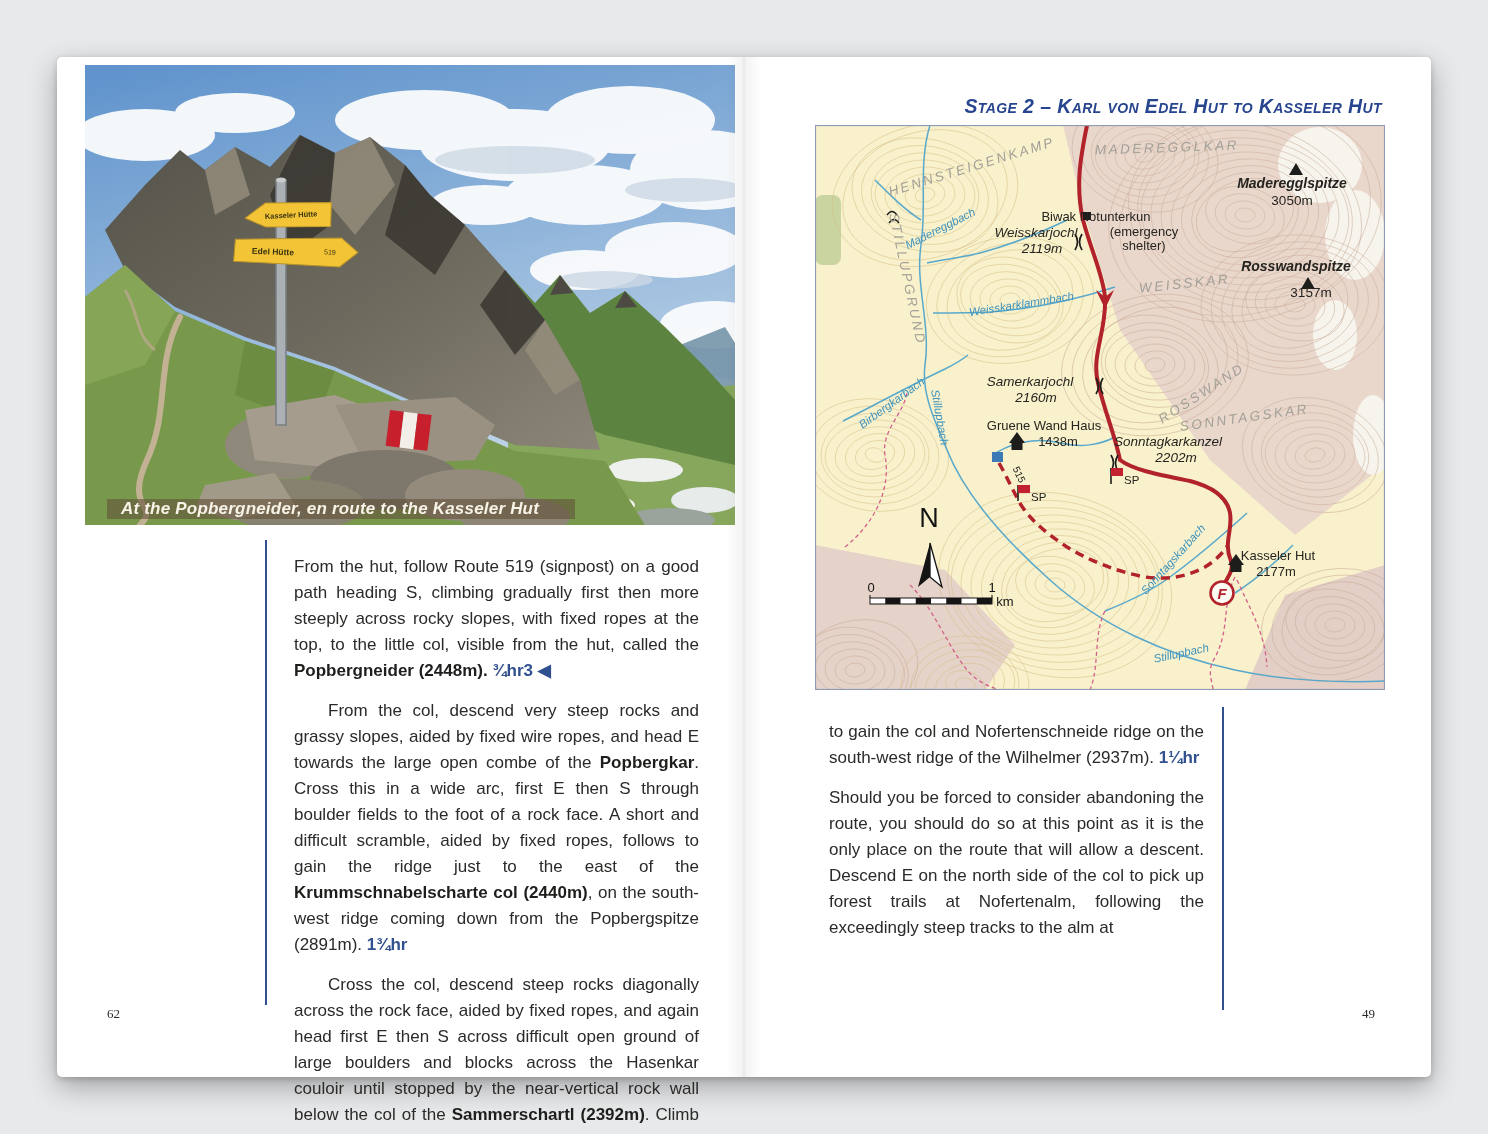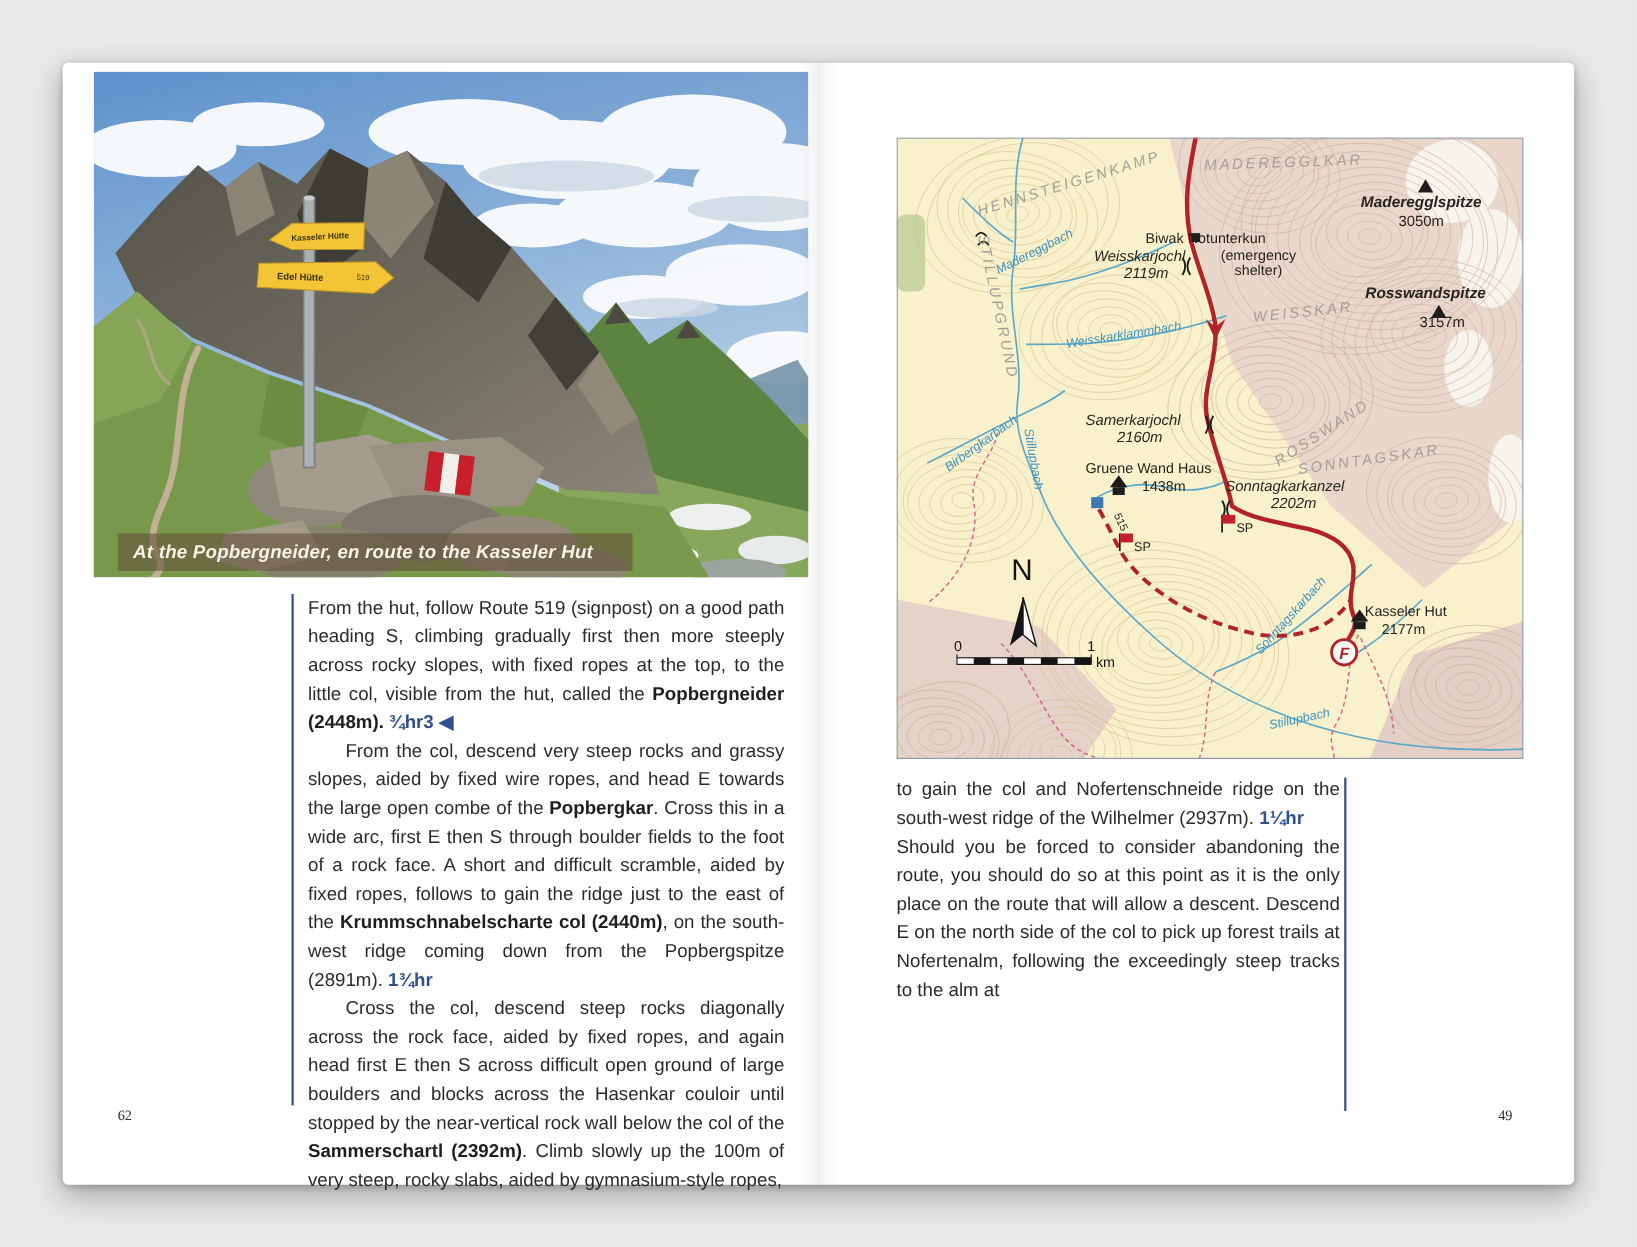--- a/index.html
+++ b/index.html
@@ -20,42 +20,42 @@
     background:linear-gradient(90deg,transparent,rgba(0,0,0,.045) 45%,rgba(0,0,0,.09) 50%,rgba(0,0,0,.045) 55%,transparent);
   }
   .page{position:absolute;top:0;height:1020px;width:687px;}
   .page.left{left:0;}
   .page.right{left:687px;}
 
   
   .photo{position:absolute;left:28px;top:8px;width:650px;height:460px;overflow:hidden;}
   .photo svg{display:block;}
   .caption-strip{
-    position:absolute;left:22px;bottom:6px;width:468px;height:34px;
+    position:absolute;left:22px;bottom:6px;width:468px;height:20px;
     background:rgba(96,80,55,.58);
     display:flex;align-items:center;padding-left:14px;box-sizing:border-box;
   }
   .caption-strip span{
     color:#f7f3e7;font-style:italic;font-weight:bold;font-size:17px;letter-spacing:.2px;
   }
 
   
   .margin-note{
     position:absolute;left:28px;top:510px;width:174px;
     color:#31508f;font-size:16.5px;line-height:1.5;text-align:right;
   }
   .vrule{position:absolute;width:2px;background:#31508f;}
   .vrule.left-page{left:208px;top:483px;height:465px;}
   .vrule.right-page{left:478px;top:650px;height:303px;}
 
   .body-col{position:absolute;color:#28
 2826;font-size:17px;line-height:26px;text-align:justify;color:#2a2a28;}
   .body-col.lp{left:223px;top:483px;width:433px;}
   .body-col.rp{left:71px;top:648px;width:403px;}
-  .body-col p{margin:0;}
+  .body-col p{margin:14px;}
   .body-col p.indent{text-indent:34px;}
   .body-col b{color:#1e1e1c;}
   .time{color:#31508f;font-weight:bold;}
   .exit-heading{color:#31508f;font-weight:bold;margin:14px 0 2px 0 !important;}
 
   .stage-header{
     position:absolute;top:38px;right:49px;
     color:#27458e;font-weight:bold;font-style:italic;
     font-variant:small-caps;font-size:19.5px;letter-spacing:.4px;
   }
@@ -199,20 +199,21 @@
       <p><span>From the hut, follow Route 519 (signpost) on a good path heading S, climbing gradually first then more steeply across rocky slopes, with fixed ropes at the top, to the little col, visible from the hut, called the </span><b>Popbergneider (2448m).</b><span class="time"> ¾hr3 ◀</span></p>
       <p class="indent"><span>From the col, descend very steep rocks and grassy slopes, aided by fixed wire ropes, and head E towards the large open combe of the </span><b>Popbergkar</b><span>. Cross this in a wide arc, first E then S through boulder fields to the foot of a rock face. A short and difficult scramble, aided by fixed ropes, follows to gain the ridge just to the east of the </span><b>Krummschnabelscharte col (2440m)</b><span>, on the south-west ridge coming down from the Popbergspitze (2891m). </span><span class="time">1¾hr</span></p>
       <p class="indent"><span>Cross the col, descend steep rocks diagonally across the rock face, aided by fixed ropes, and again head first E then S across difficult open ground of large boulders and blocks across the Hasenkar couloir until stopped by the near-vertical rock wall below the col of the </span><b>Sammerschartl (2392m)</b><span>. Climb slowly up the 100m of very steep, rocky slabs, aided by gymnasium-style ropes,</span></p>
     </div>
 
     <div class="page-number lp">62</div>
   </div>
 
   <div class="page right">
 
+    <div class="stage-header">Stage 2 – Karl von Edel Hut to Kasseler Hut</div>
 
     <div class="map-frame">
       <svg width="570" height="565" viewBox="0 0 570 565">
         <defs>
             <clipPath id="mapClip">
               <rect x="0" y="0" width="570" height="565"></rect>
             </clipPath>
           </defs>
         <g clip-path="url(#mapClip)">
           <rect width="570" height="565" fill="#f8f1cb"></rect>

